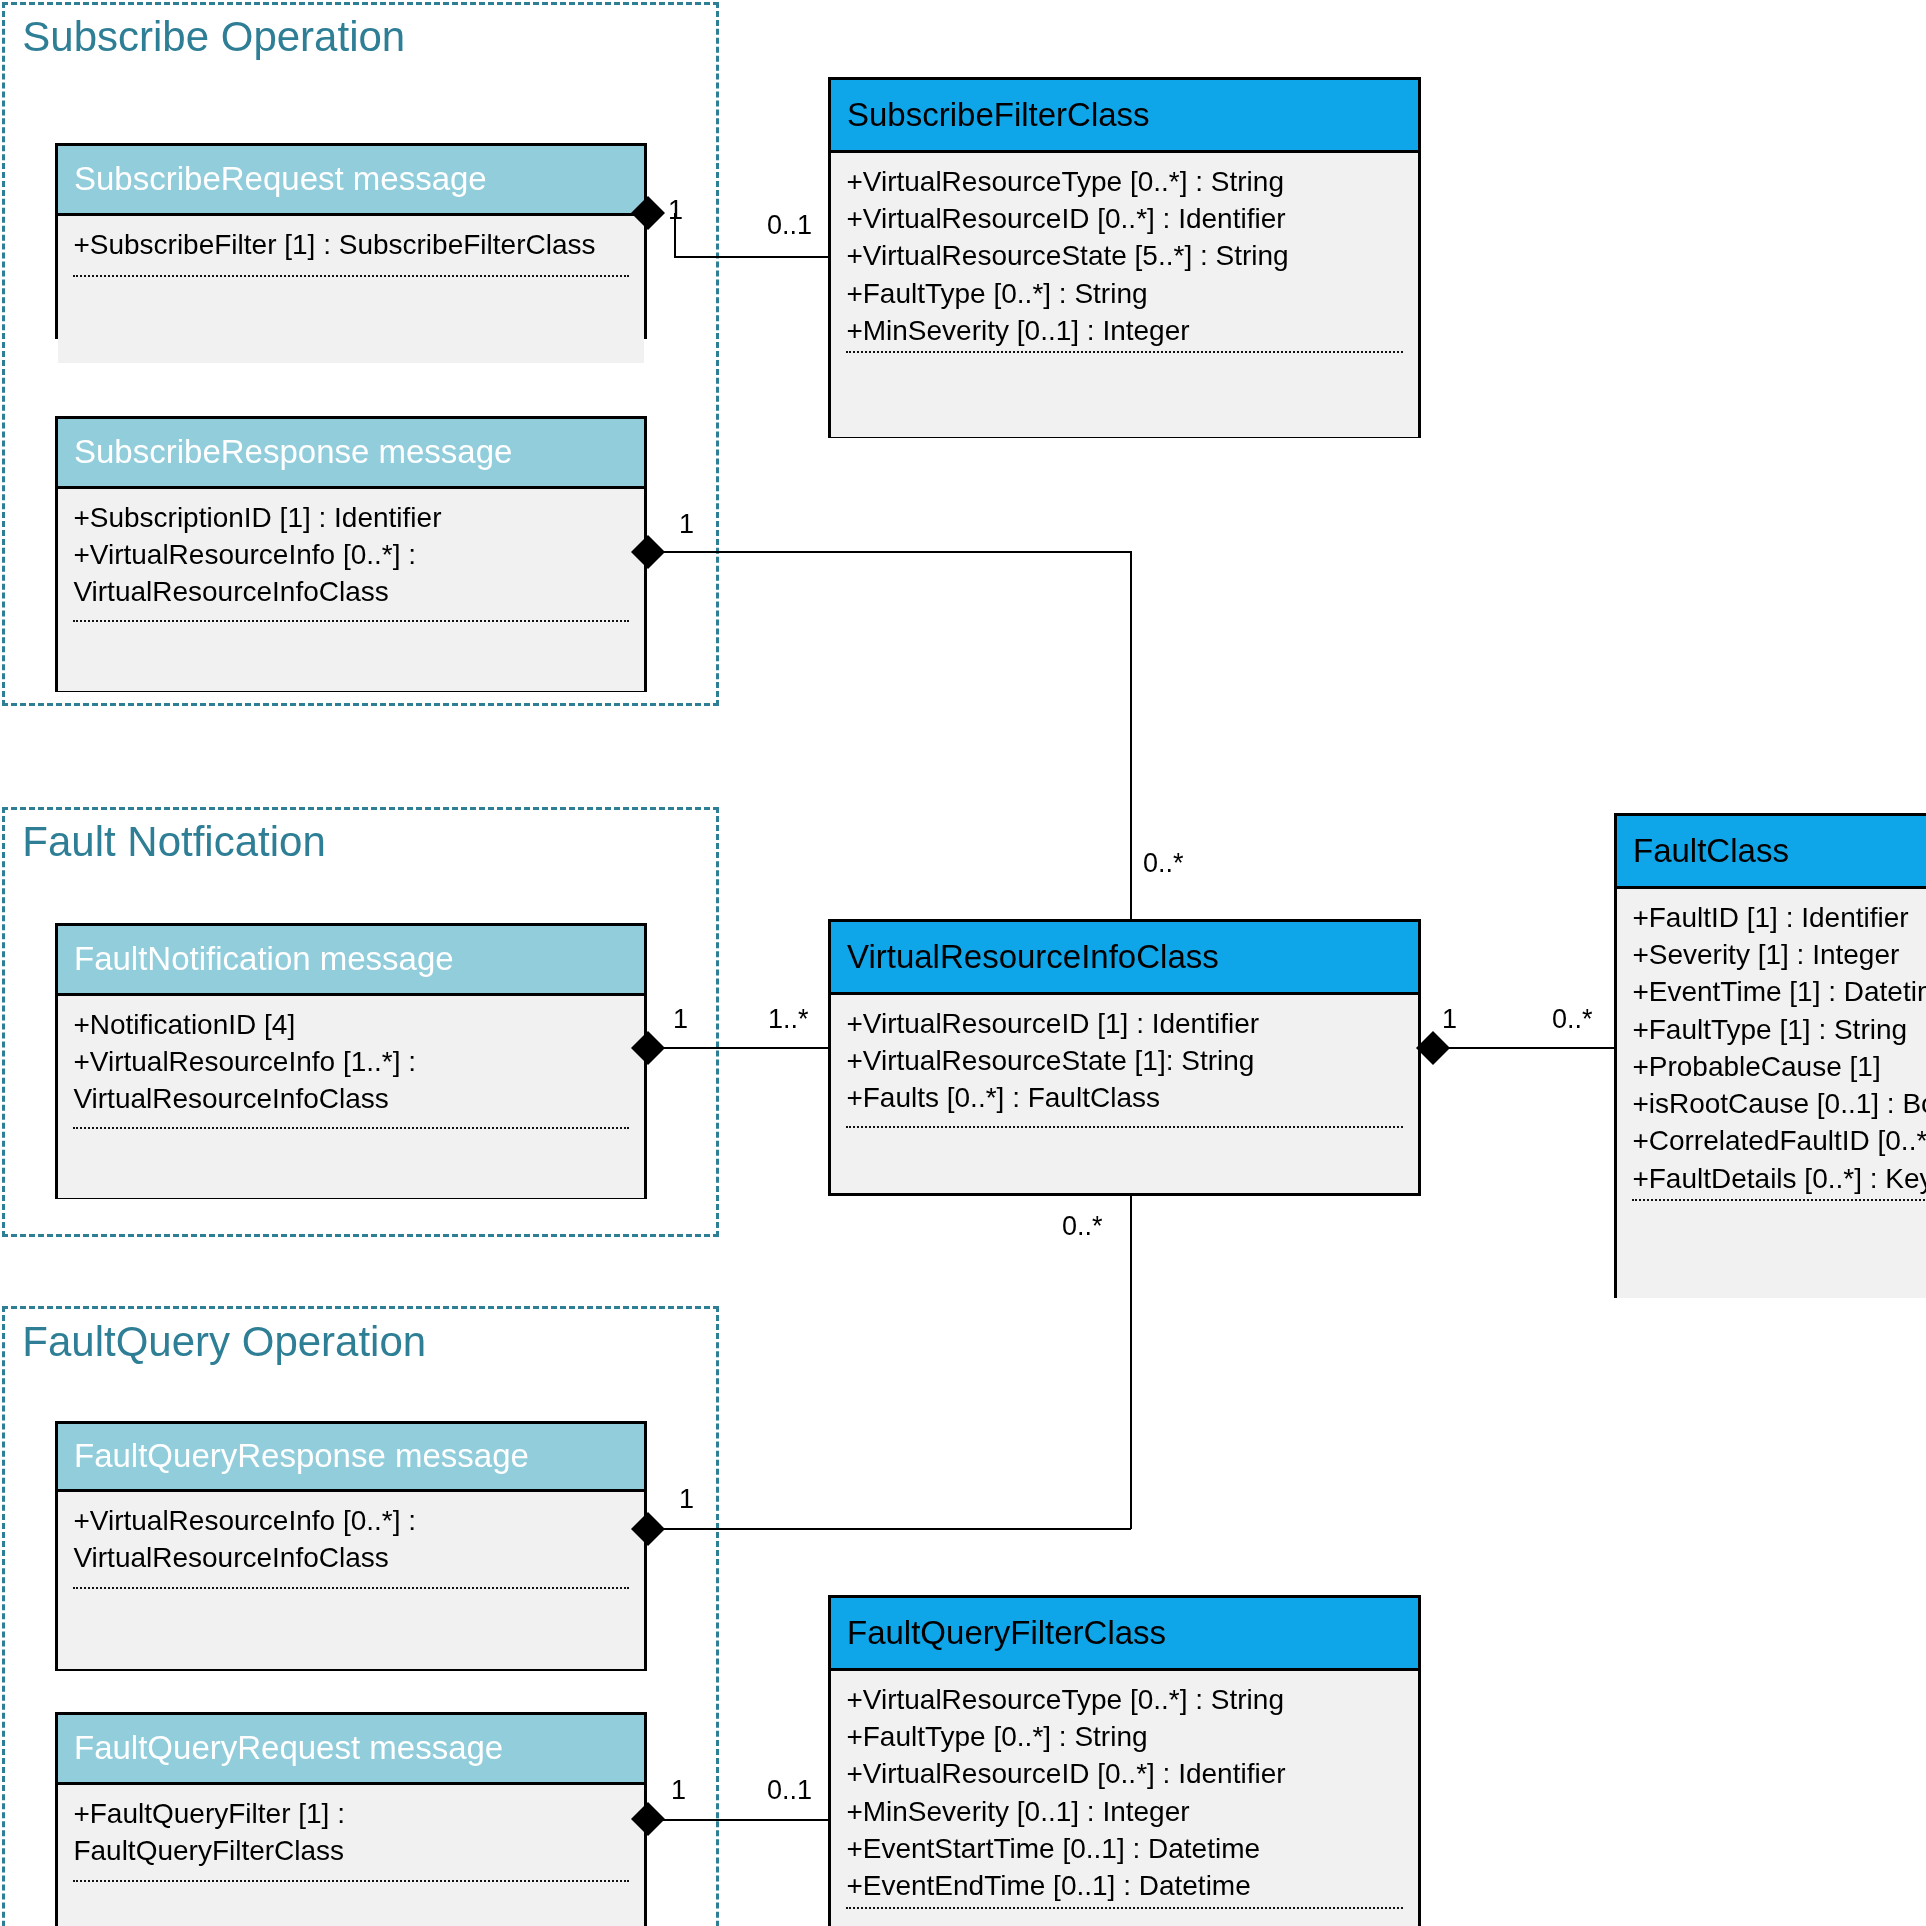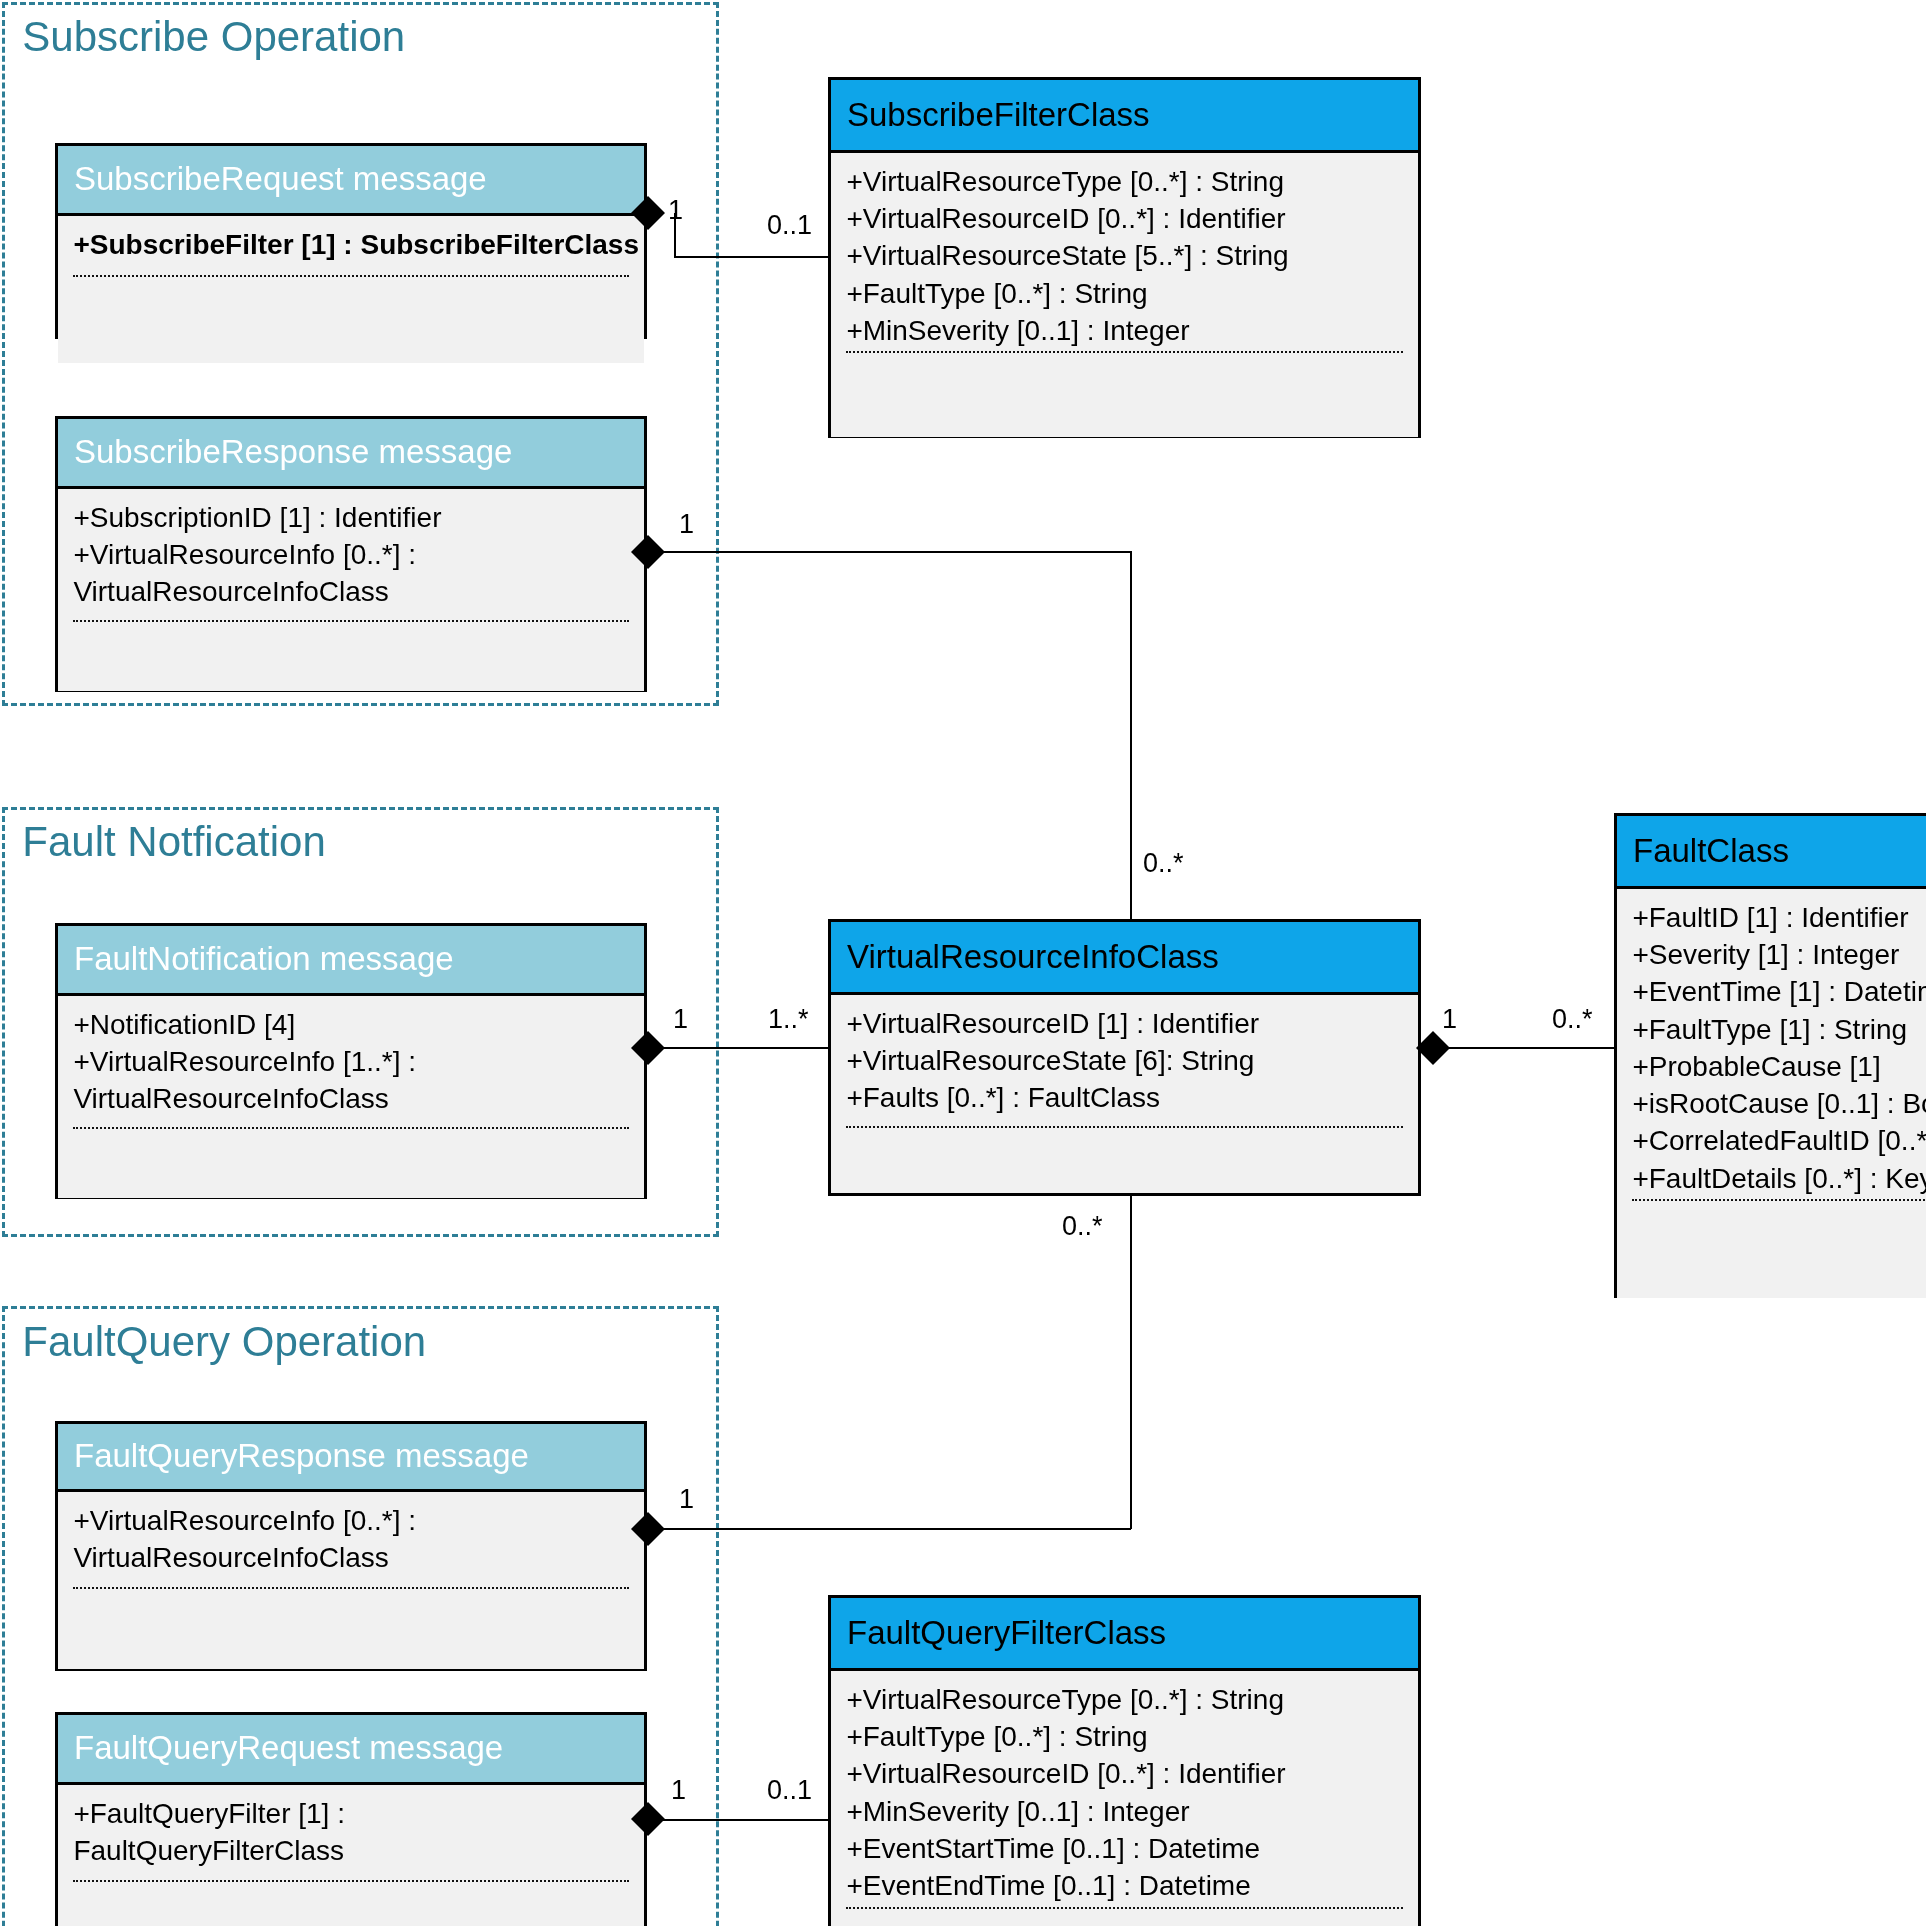--- a/index.html
+++ b/index.html
@@ -31,21 +31,21 @@
 
 <div id="canvas">
 
   <div class="region" style="left:1.5px;top:1.5px;width:717px;height:704px;"></div>
   <div class="region-title" style="left:22.3px;top:16px;">Subscribe Operation</div>
 
   <div class="umlbox" style="left:55px;top:143px;width:592px;height:196px;">
     <div class="hdr msg" style="height:70px;">
       <span>SubscribeRequest message</span>
     </div>
-    <div class="body" style="height:147px;font-weight:bold;">
+    <div class="body" style="height:147px;">
       <div class="attr">+SubscribeFilter [1] : SubscribeFilterClass</div>
       <div class="sep" style="top:59px;"></div>
     </div>
   </div>
 
   <div class="umlbox" style="left:55px;top:416px;width:592px;height:276px;">
     <div class="hdr msg" style="height:70px;">
       <span>SubscribeResponse message</span>
     </div>
     <div class="body" style="height:202px;">
@@ -109,21 +109,21 @@
       <div class="sep" style="top:198px;"></div>
     </div>
   </div>
 
   <div class="umlbox" style="left:828px;top:919px;width:593px;height:277px;">
     <div class="hdr cls" style="height:73px;">
       <span>VirtualResourceInfoClass</span>
     </div>
     <div class="body" style="height:156px;">
       <div class="attr">+VirtualResourceID [1] : Identifier</div>
-      <div class="attr">+VirtualResourceState [6]: String</div>
+      <div class="attr">+VirtualResourceState [1]: String</div>
       <div class="attr">+Faults [0..*] : FaultClass</div>
       <div class="sep" style="top:131px;"></div>
     </div>
   </div>
 
   <div class="umlbox" style="left:1614px;top:813px;width:593px;height:485px;">
     <div class="hdr cls" style="height:73px;">
       <span>FaultClass</span>
     </div>
     <div class="body" style="height:409px;">

